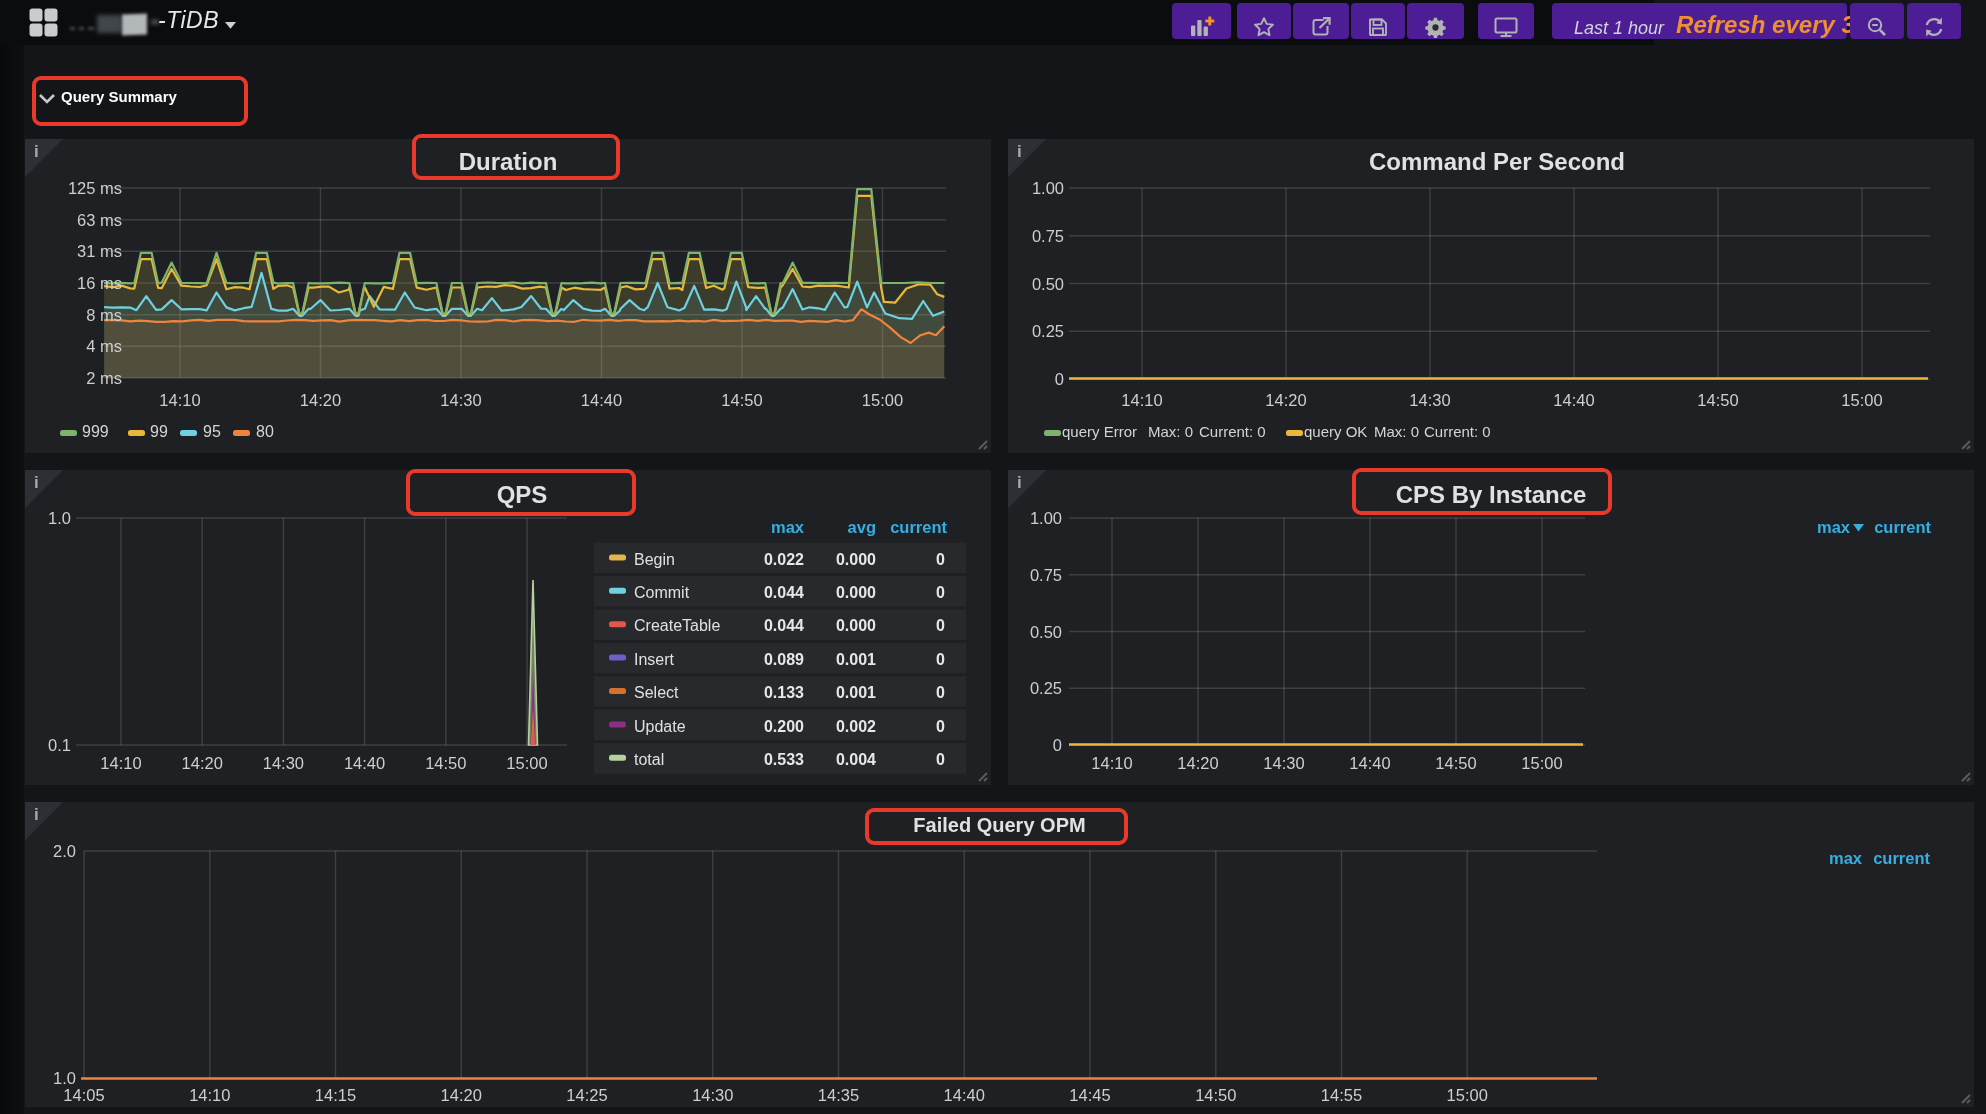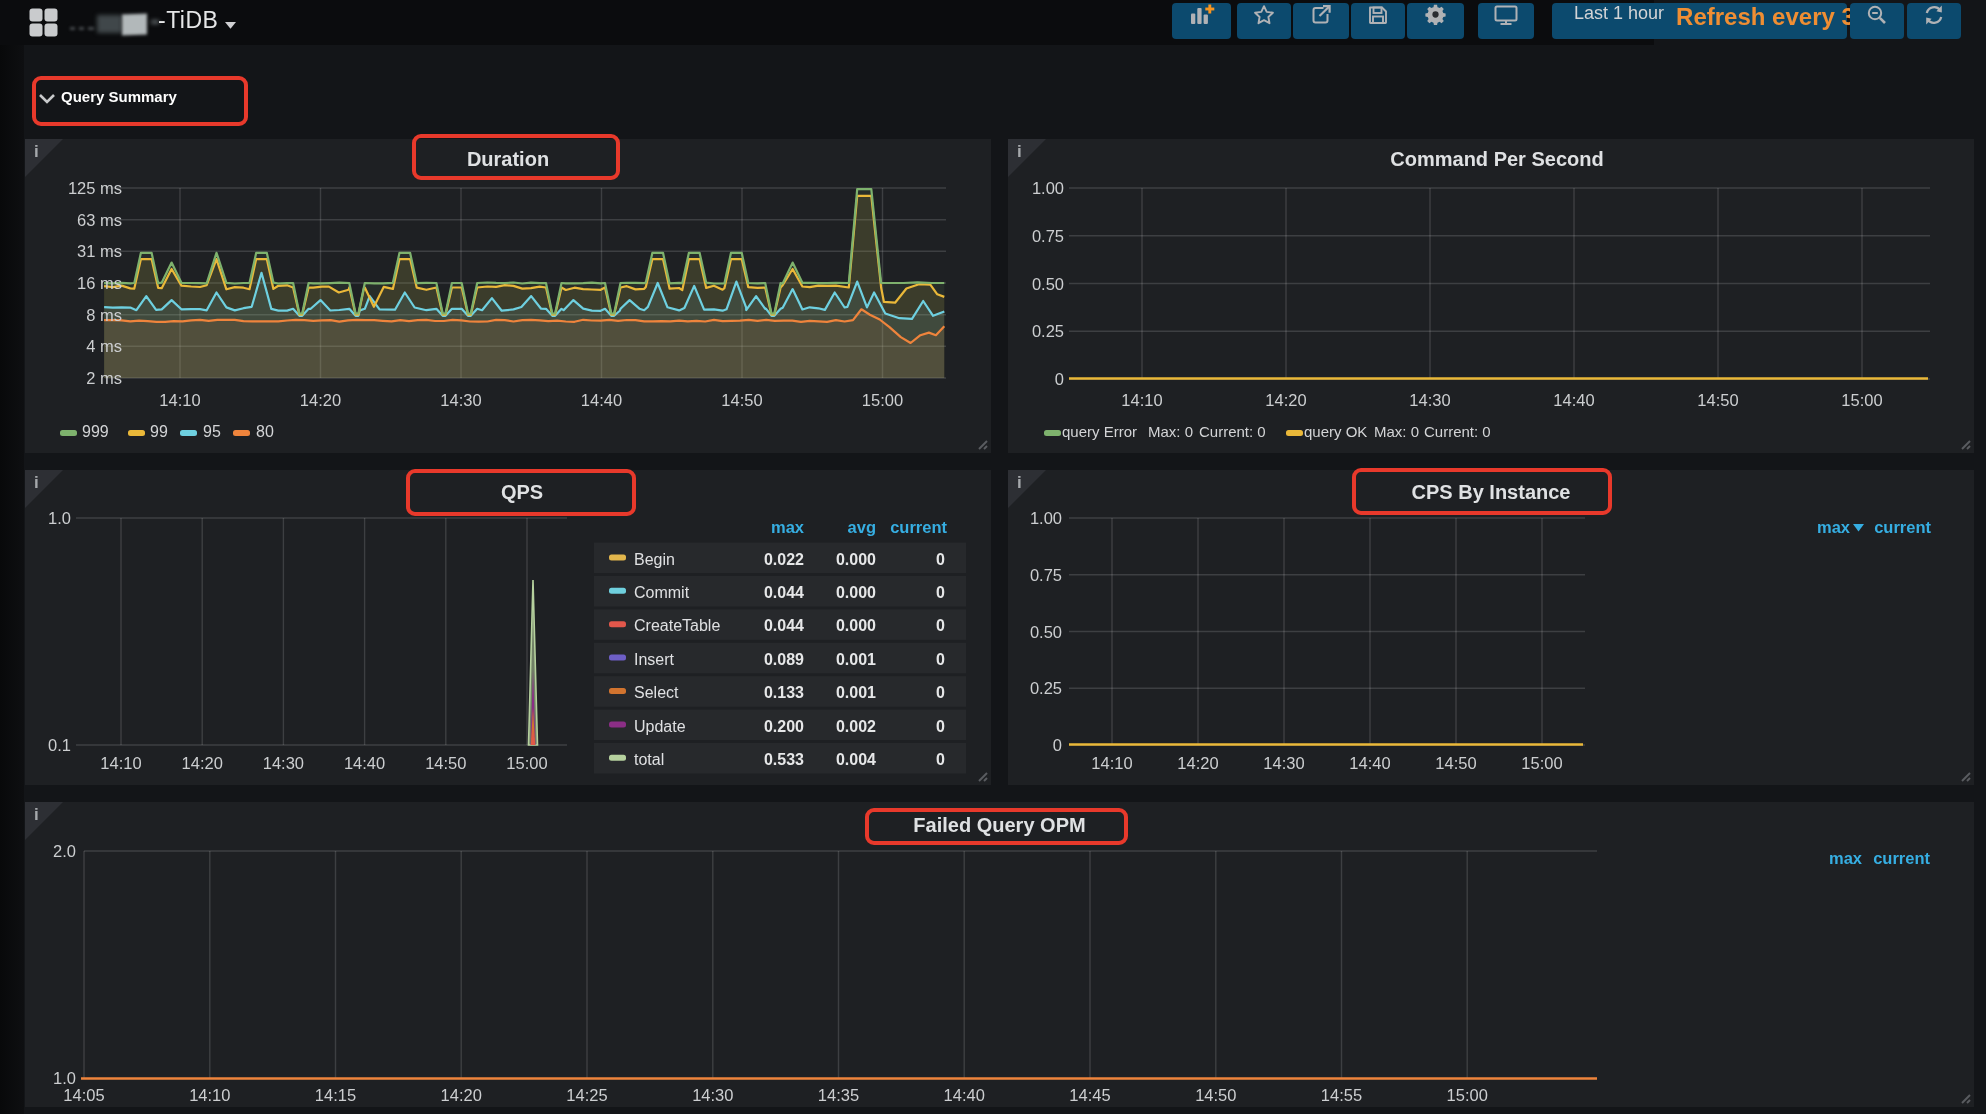--- a/index.html
+++ b/index.html
@@ -1,34 +1,34 @@
 <!DOCTYPE html>
 <html><head><meta charset="utf-8"><style>
 * {margin:0; padding:0; box-sizing:border-box;}
 html,body {width:1986px; height:1114px; background:#131518; overflow:hidden; opacity:0.999;
   font-family:"Liberation Sans", sans-serif; -webkit-font-smoothing:antialiased;}
 svg text {font-family:"Liberation Sans", sans-serif;}
-.navbar {position:absolute; left:0; top:0; width:1654px; height:45px; background:#0b0c0e;}
+.navbar {position:absolute; left:0; top:0; width:1654px; height:45px; background:#0b0c0e;font-style:italic;}
 .leftstrip {position:absolute; left:0; top:0; width:24px; height:1114px; background:linear-gradient(90deg,#08090a,#0e0f11);}
 .gridicon {position:absolute; left:29px; top:8px;}
 .blur1 {position:absolute; left:97px; top:15px; width:25px; height:18px; background:#40474a; filter:blur(2px);}
 .blur2 {position:absolute; left:122px; top:14px; width:25px; height:21px; background:#b2b8ba; filter:blur(1.5px); transform:skewY(-2deg);}
 .blur3 {position:absolute; left:151px; top:20px; width:8px; height:4px; background:#5c6164; filter:blur(2px);}
 .blurdots {position:absolute; left:70px; top:27px; width:24px; height:3px; filter:blur(1.5px);
   background:linear-gradient(90deg,#45494c 0 5px,transparent 5px 9px,#45494c 9px 14px,transparent 14px 18px,#45494c 18px 24px);}
 .dashtitle {position:absolute; left:158px; top:7px; font-size:23px; font-weight:500; color:#e6e7e8; letter-spacing:0.5px;}
 .titlecaret {position:absolute; left:225px; top:22px;}
-.btn {position:absolute; top:3px; height:36px; background:#0c4a6e; border-radius:4px;
-  display:flex; align-items:flex-start; justify-content:center;}
+.btn {position:absolute; top:3px; height:36px; background:#4c1d95; border-radius:4px;
+  display:flex; align-items:flex-end; justify-content:center;}
 .timebtn {justify-content:flex-start; padding-left:13px;}
 .timebtn .t1 {color:#d3d4d6; font-size:18px; margin-left:9px; white-space:nowrap;}
 .timebtn .t2 {color:#ef8e33; font-size:24px; font-weight:bold; margin-left:12px; white-space:nowrap;}
 .panel {position:absolute; background:#1e2023;}
 .panel > svg {position:absolute; left:0; top:0;}
-.ptitle {position:absolute; left:0; right:0; text-align:center; font-size:20px; font-weight:bold; color:#dfe1e3;}
+.ptitle {position:absolute; left:0; right:0; text-align:center; font-size:24px; font-weight:bold; color:#dfe1e3;}
 .redbox {position:absolute; border:4.5px solid #e8392b; border-radius:9px; z-index:50;}
 .qs {position:absolute; left:61px; top:88px; font-size:15px; font-weight:bold; color:#ffffff;}
 </style></head>
 <body>
 <div class="leftstrip"></div>
 
 <div class="navbar">
   <svg class="gridicon" width="29" height="29" viewBox="0 0 29 29">
       <g fill="#c9cbcd">
     <rect x="0.5" y="0.5" width="13" height="13" rx="3"></rect>

